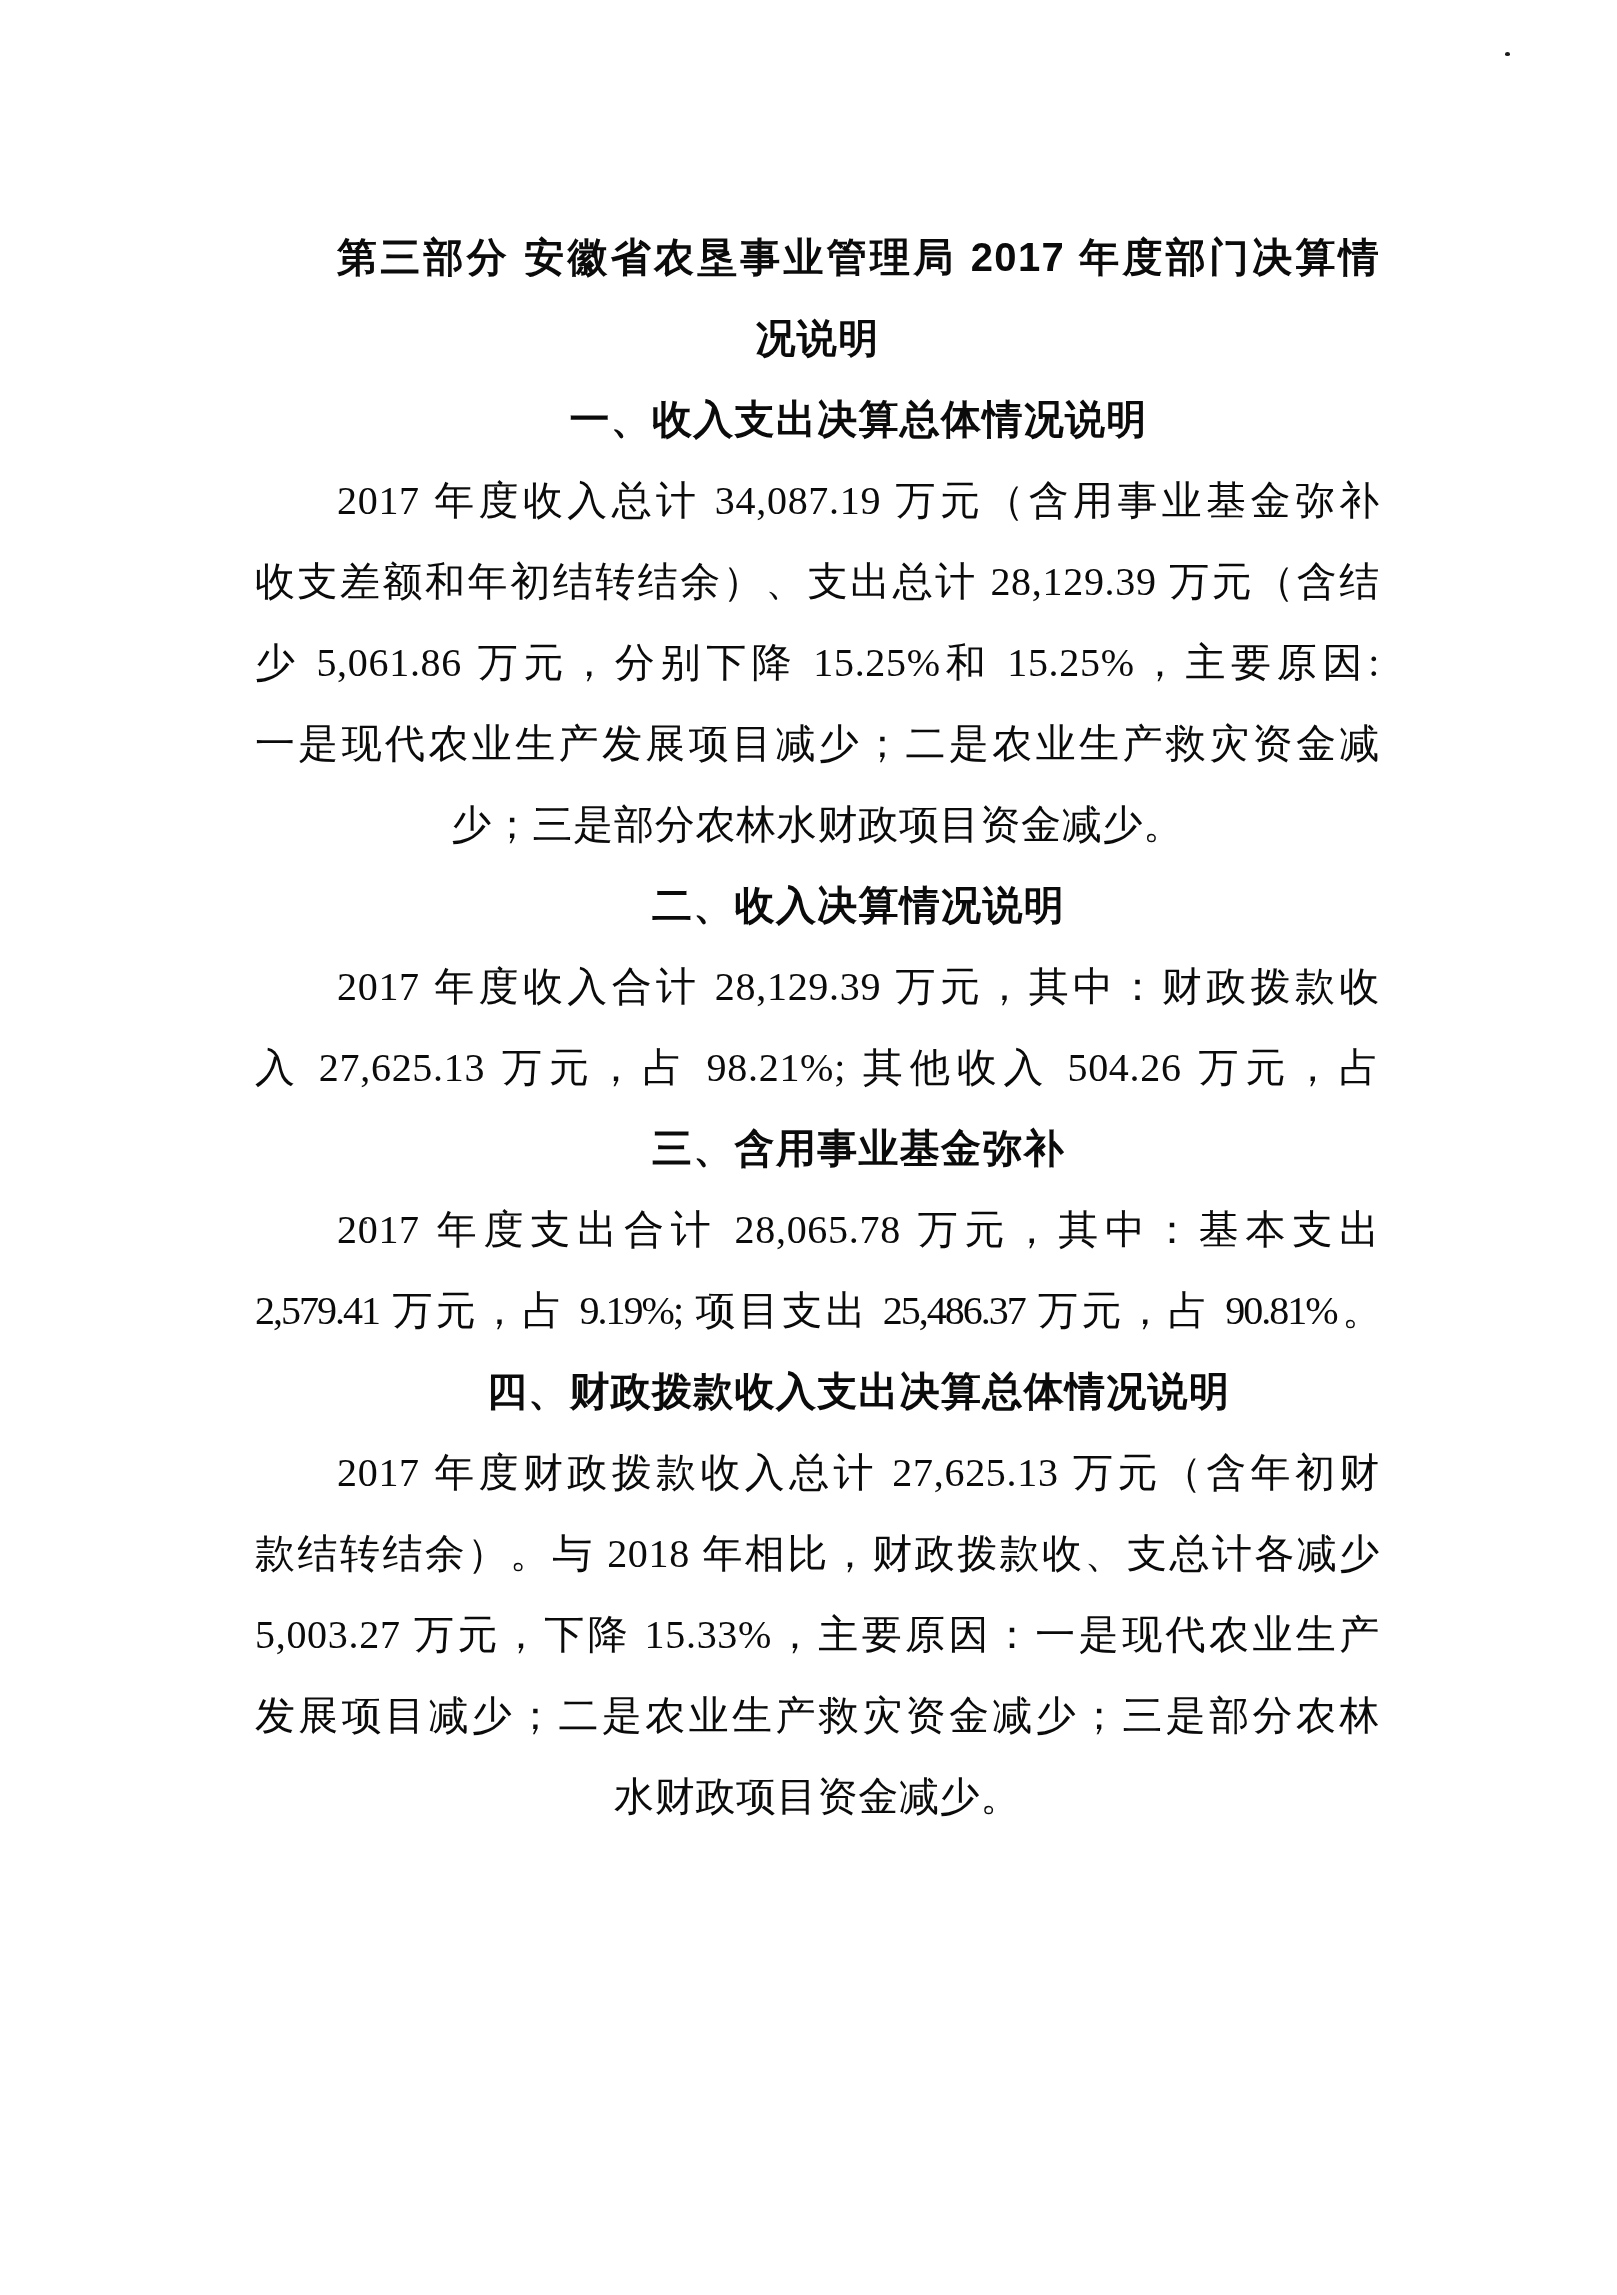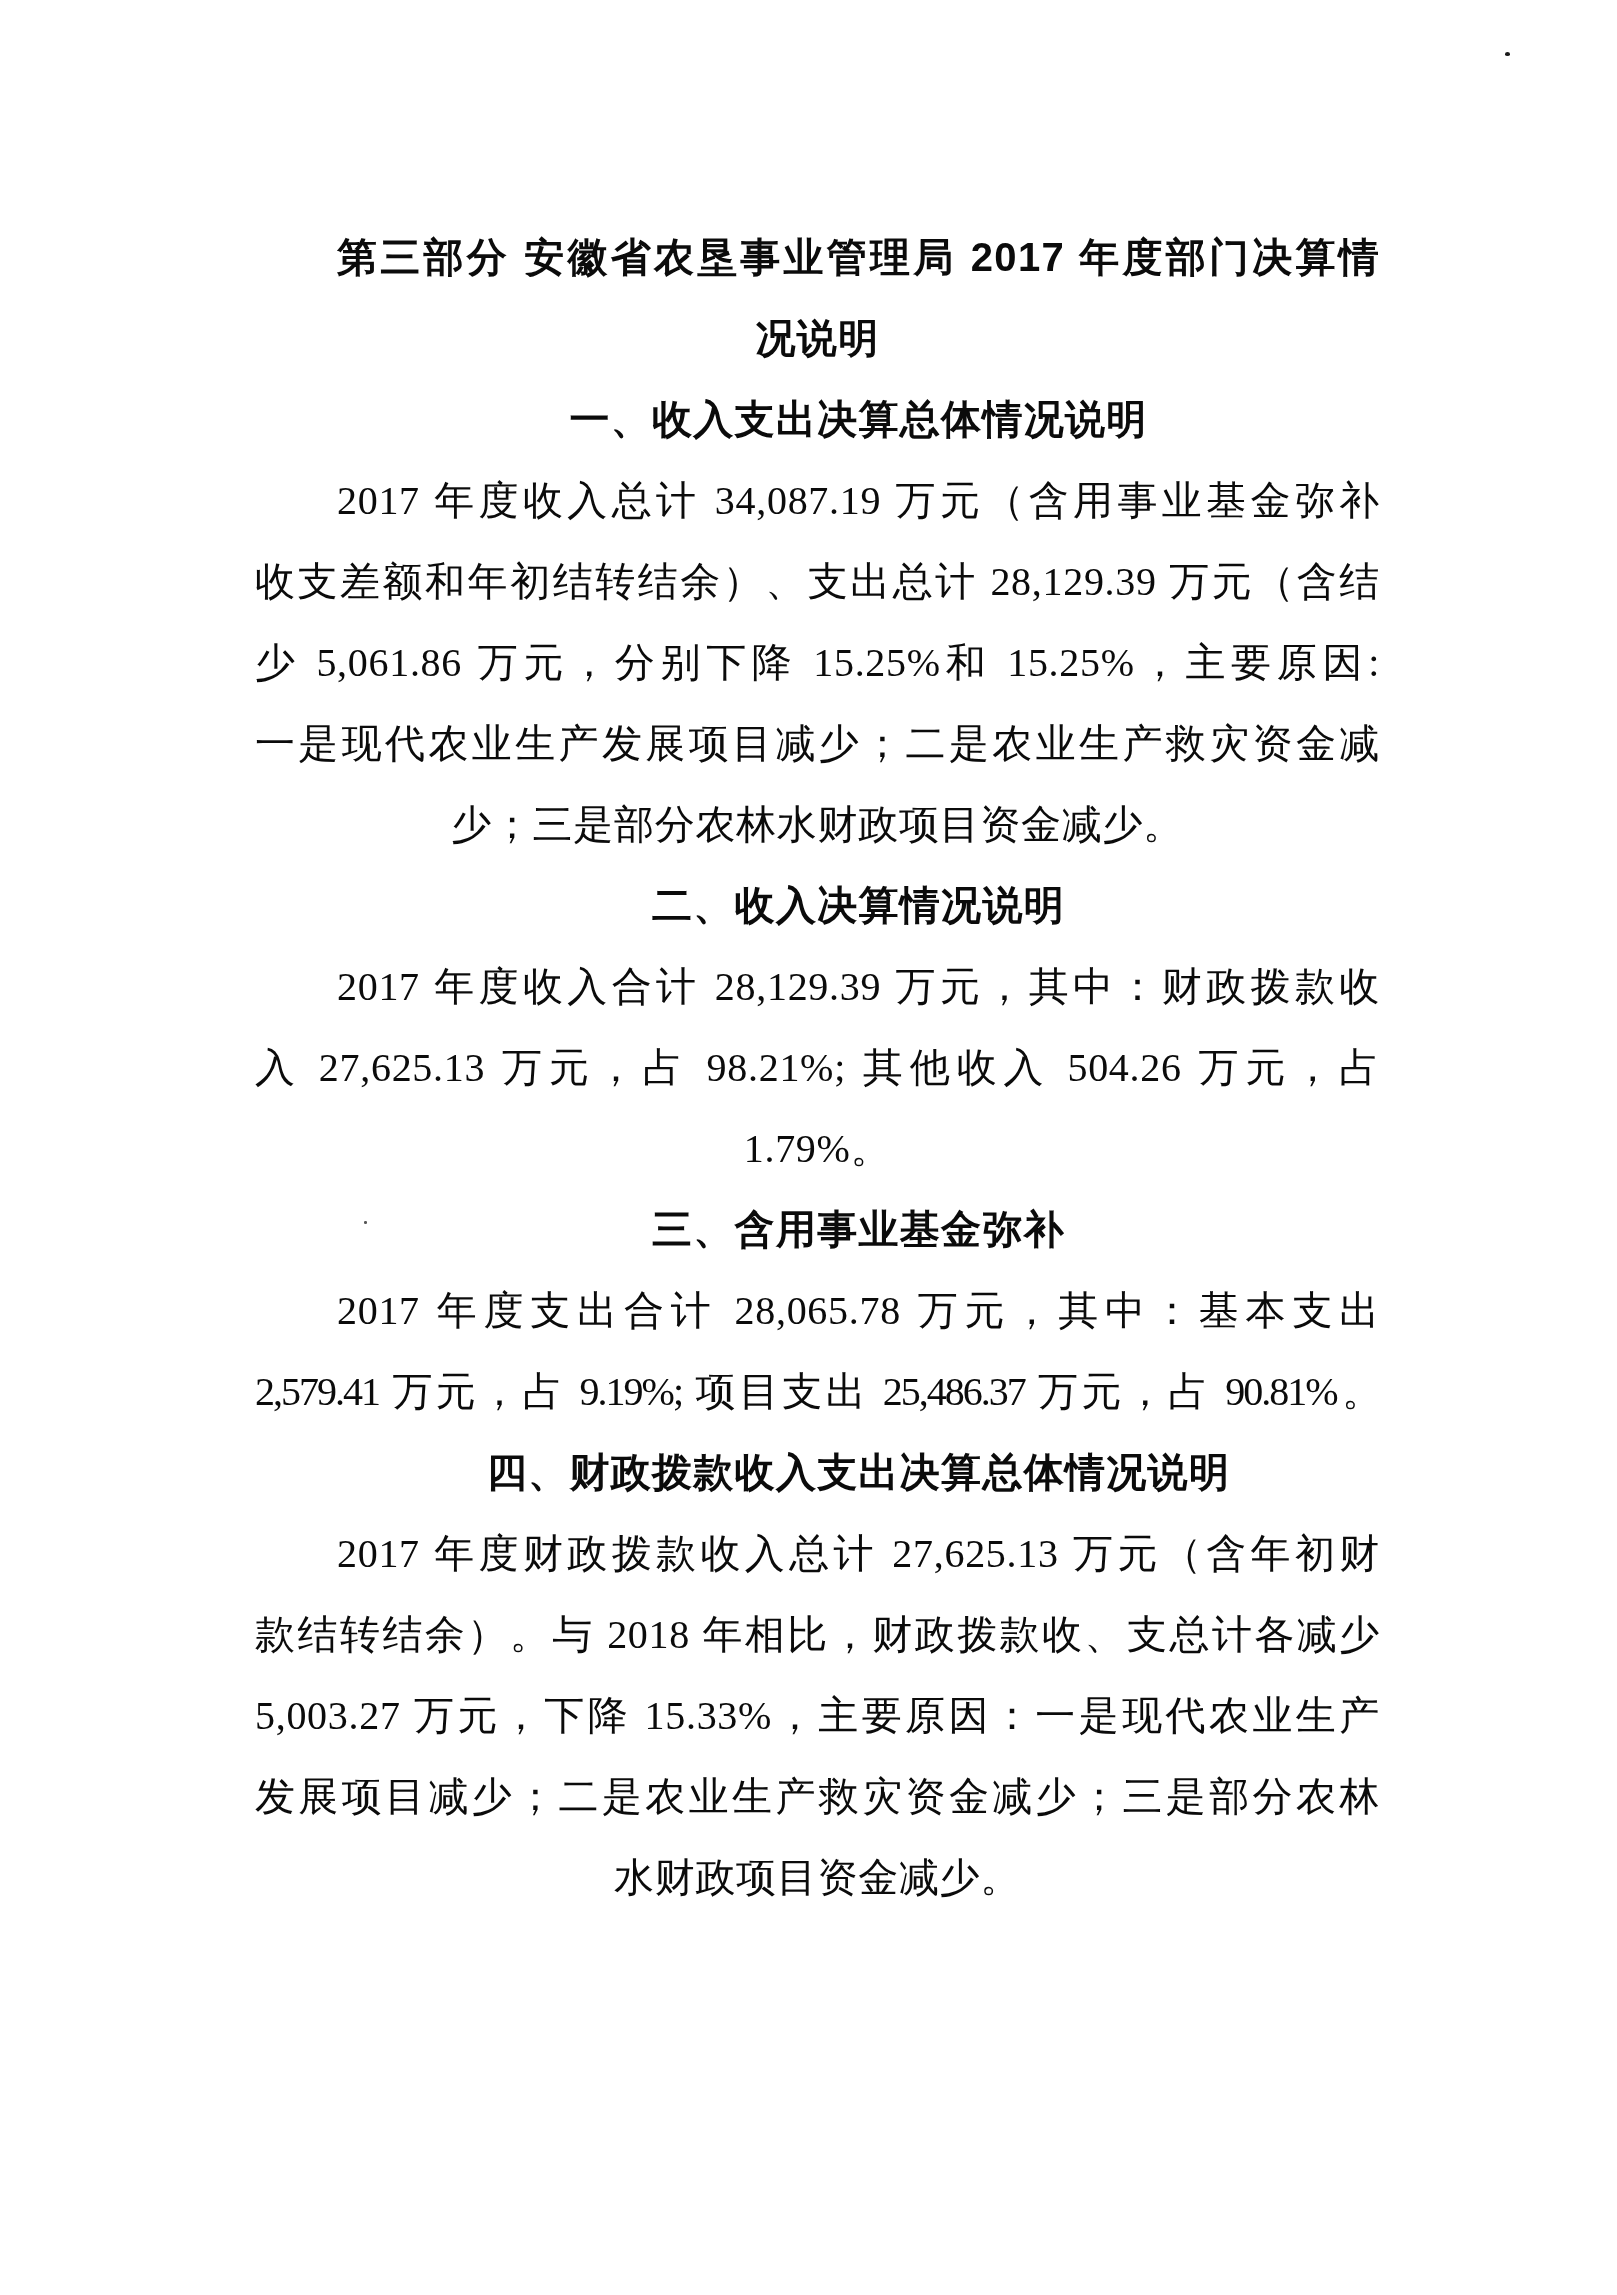--- a/index.html
+++ b/index.html
@@ -92,21 +92,20 @@
     <div class="line h indent">一、收入支出决算总体情况说明</div>
     <div class="line fill indent">2017 年度收入总计 34,087.19 万元（含用事业基金弥补</div>
     <div class="line fill">收支差额和年初结转结余）、支出总计 28,129.39 万元（含结</div>
     <div class="line fill">少 5,061.86 万元，分别下降 15.25%和 15.25%，主要原因:</div>
     <div class="line fill">一是现代农业生产发展项目减少；二是农业生产救灾资金减</div>
     <div class="line">少；三是部分农林水财政项目资金减少。</div>
 
     <div class="line h indent">二、收入决算情况说明</div>
     <div class="line fill indent">2017 年度收入合计 28,129.39 万元，其中：财政拨款收</div>
     <div class="line fill">入 27,625.13 万元，占 98.21%; 其他收入 504.26 万元，占</div>
-    <div class="line">1.79%。</div>
 
     <div class="line h indent">三、含用事业基金弥补</div>
     <div class="line fill indent">2017 年度支出合计 28,065.78 万元，其中：基本支出</div>
     <div class="line fill tight">2,579.41 万元，占 9.19%; 项目支出 25,486.37 万元，占 90.81%。</div>
 
     <div class="line h indent">四、财政拨款收入支出决算总体情况说明</div>
     <div class="line fill indent">2017 年度财政拨款收入总计 27,625.13 万元（含年初财</div>
     <div class="line fill">款结转结余）。与 2018 年相比，财政拨款收、支总计各减少</div>
     <div class="line fill">5,003.27 万元，下降 15.33%，主要原因：一是现代农业生产</div>
     <div class="line fill">发展项目减少；二是农业生产救灾资金减少；三是部分农林</div>

